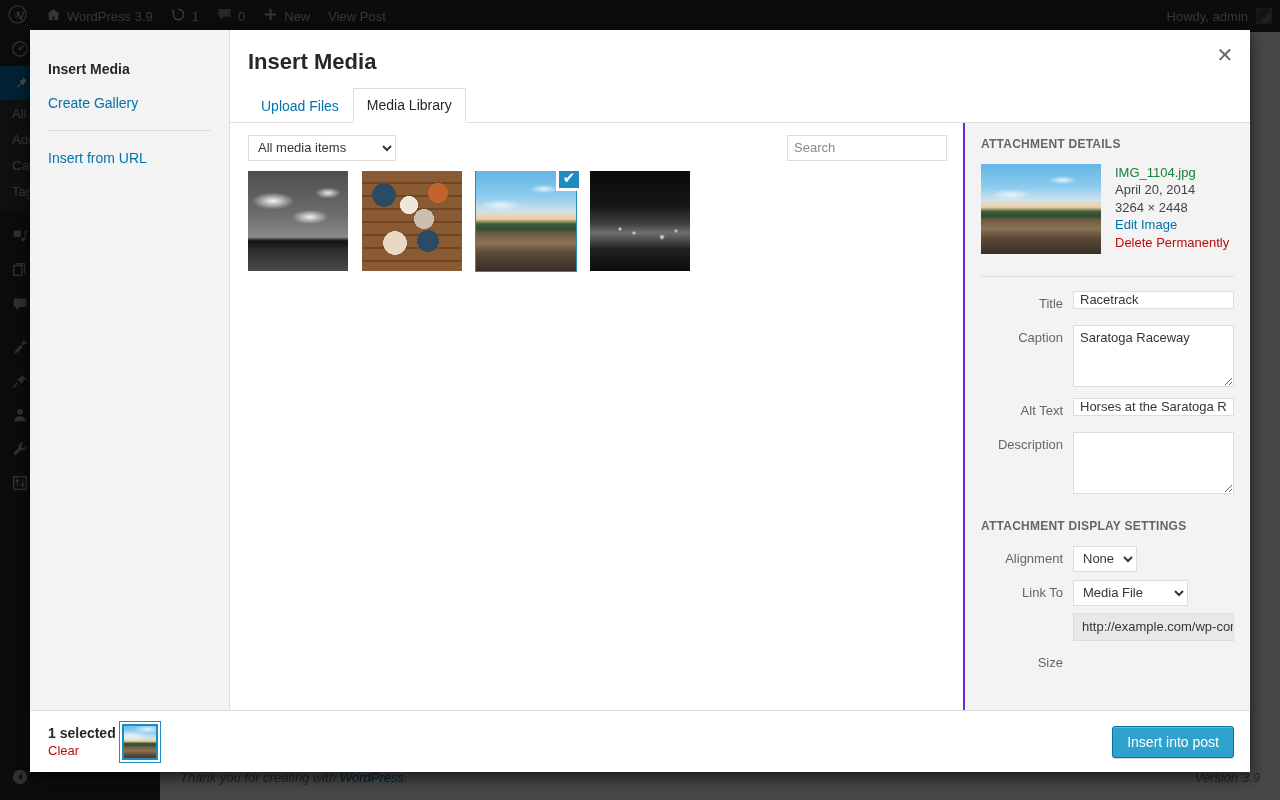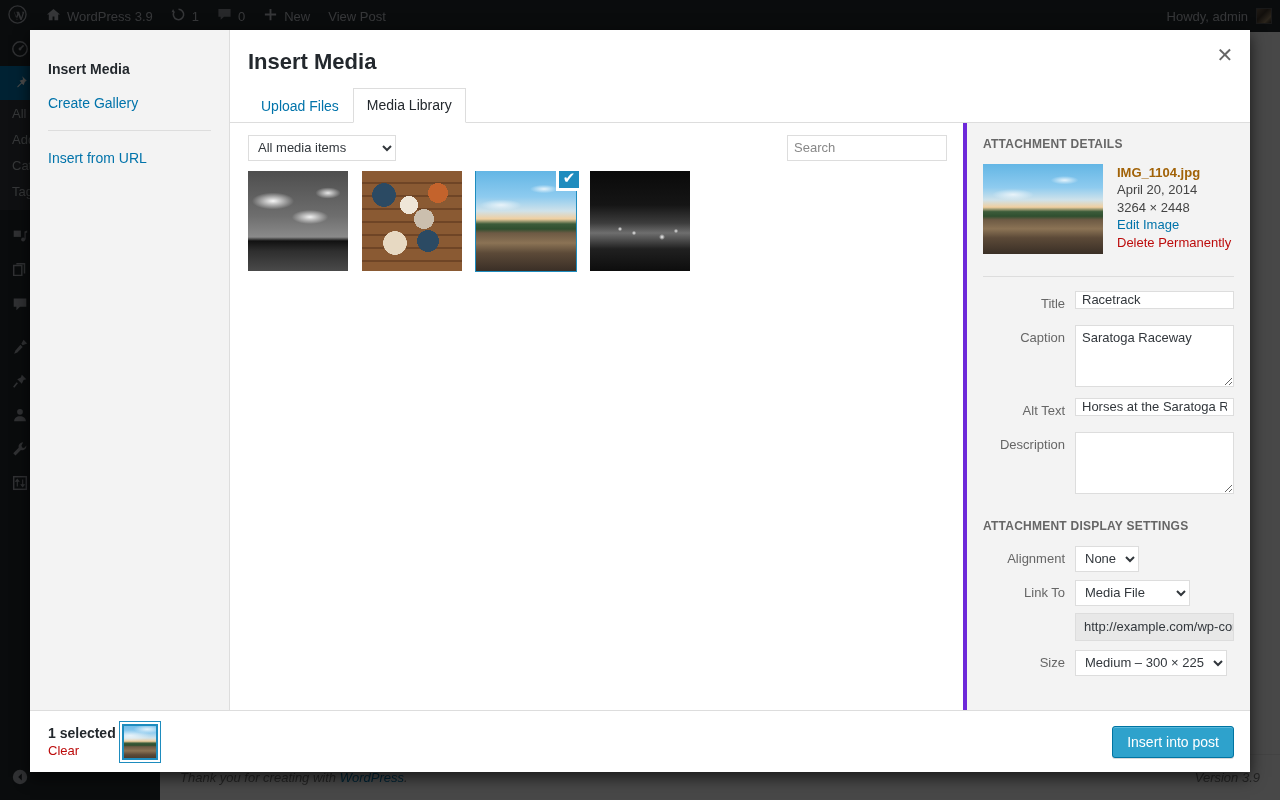--- a/index.html
+++ b/index.html
@@ -182,30 +182,30 @@
       radial-gradient(circle 3px at 30% 58%, rgba(255,255,255,.95), rgba(255,255,255,0) 75%),
       radial-gradient(circle 3px at 44% 62%, rgba(255,255,255,.9), rgba(255,255,255,0) 75%),
       radial-gradient(circle 4px at 72% 66%, rgba(255,255,255,.95), rgba(255,255,255,0) 75%),
       radial-gradient(circle 3px at 86% 60%, rgba(255,255,255,.85), rgba(255,255,255,0) 75%),
       linear-gradient(to bottom, #0a0a0a 0%, #151515 34%, #3c3c3c 52%, #6e6e6e 62%, #202020 78%, #0d0d0d 100%);
   }
 
   
   .att-sidebar {
     width: 287px; flex: 0 0 287px; background: #f3f3f3;
-    border-left: 4px solid #6d28d9; padding: 14px 16px 16px 16px; overflow: hidden;
+    border-left: 2px solid #6d28d9; padding: 14px 16px 16px 16px; overflow: hidden;
   }
   .sec-title {
     font-size: 12px; font-weight: bold; color: #666;
     text-transform: uppercase; letter-spacing: .02em; margin-bottom: 13px;
   }
   .att-info { display: flex; gap: 14px; padding-bottom: 14px; }
   .att-info .preview { width: 120px; height: 90px; flex: 0 0 120px; }
   .att-meta { font-size: 13px; color: #444; line-height: 1.35; min-width: 0; }
-  .att-meta .fname { font-weight: bold; color: #a16207; }
+  .att-meta .fname { font-weight: normal; color: #15803d; }
   .link-blue { color: #0073aa; cursor: pointer; }
   .link-red { color: #bc0b0b; cursor: pointer; }
   .hr { height: 1px; background: #ddd; margin: 8px 0 14px 0; }
 
   .field { display: flex; align-items: flex-start; margin-bottom: 8px; }
   .field .lab {
     width: 92px; flex: 0 0 92px; text-align: right; padding-right: 10px;
     font-size: 13px; color: #666; line-height: 26px;
   }
   .field .ctl { flex: 1 1 auto; min-width: 0; }
@@ -524,25 +524,20 @@
               <div class="ctl">
                 <select class="wp-select" style="width:115px">
                   <option>Media File</option>
                 </select>
                 <div class="url-box" style="margin-top:7px">http://example.com/wp-content/uploads/2014/04/IMG_1104.jpg</div>
               </div>
             </div>
 
             <div class="field" style="margin-top:9px">
               <div class="lab">Size</div>
-              <div class="ctl">
-                <select class="wp-select" style="width:152px">
-                  <option>Medium – 300 × 225</option>
-                </select>
-              </div>
             </div>
           </div>
         </div>
 
       </div>
     </div>
   </div>
 
   <div class="modal-toolbar">
     <div class="sel-left">

